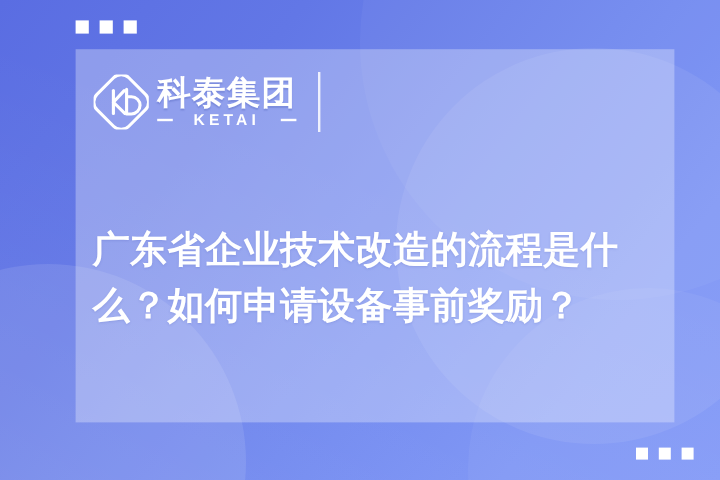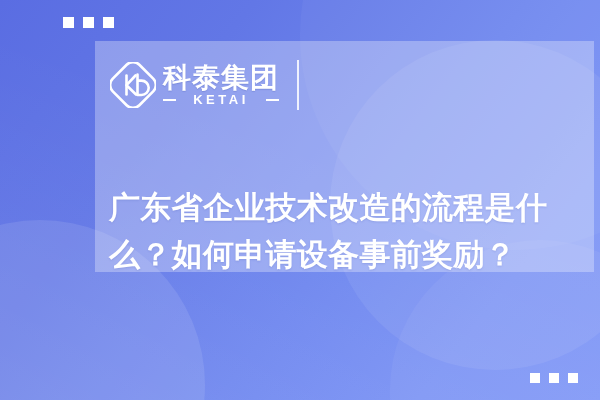--- a/index.html
+++ b/index.html
@@ -83,25 +83,24 @@
     width: 10px;
     height: 10px;
   }
 
   
   .card {
     position: absolute;
     left: 63px;
     top: 41px;
     width: 499px;
-    height: 231px;
+    height: 311px;
     background: rgba(255,255,255,0.30);
     z-index: 4;
     overflow: hidden;
-    margin-left: 32px;
   }
 
   
   .header {
     position: absolute;
     left: 15px;
     top: 8px;
     right: 10px;
     height: 72px;
     display: flex;

